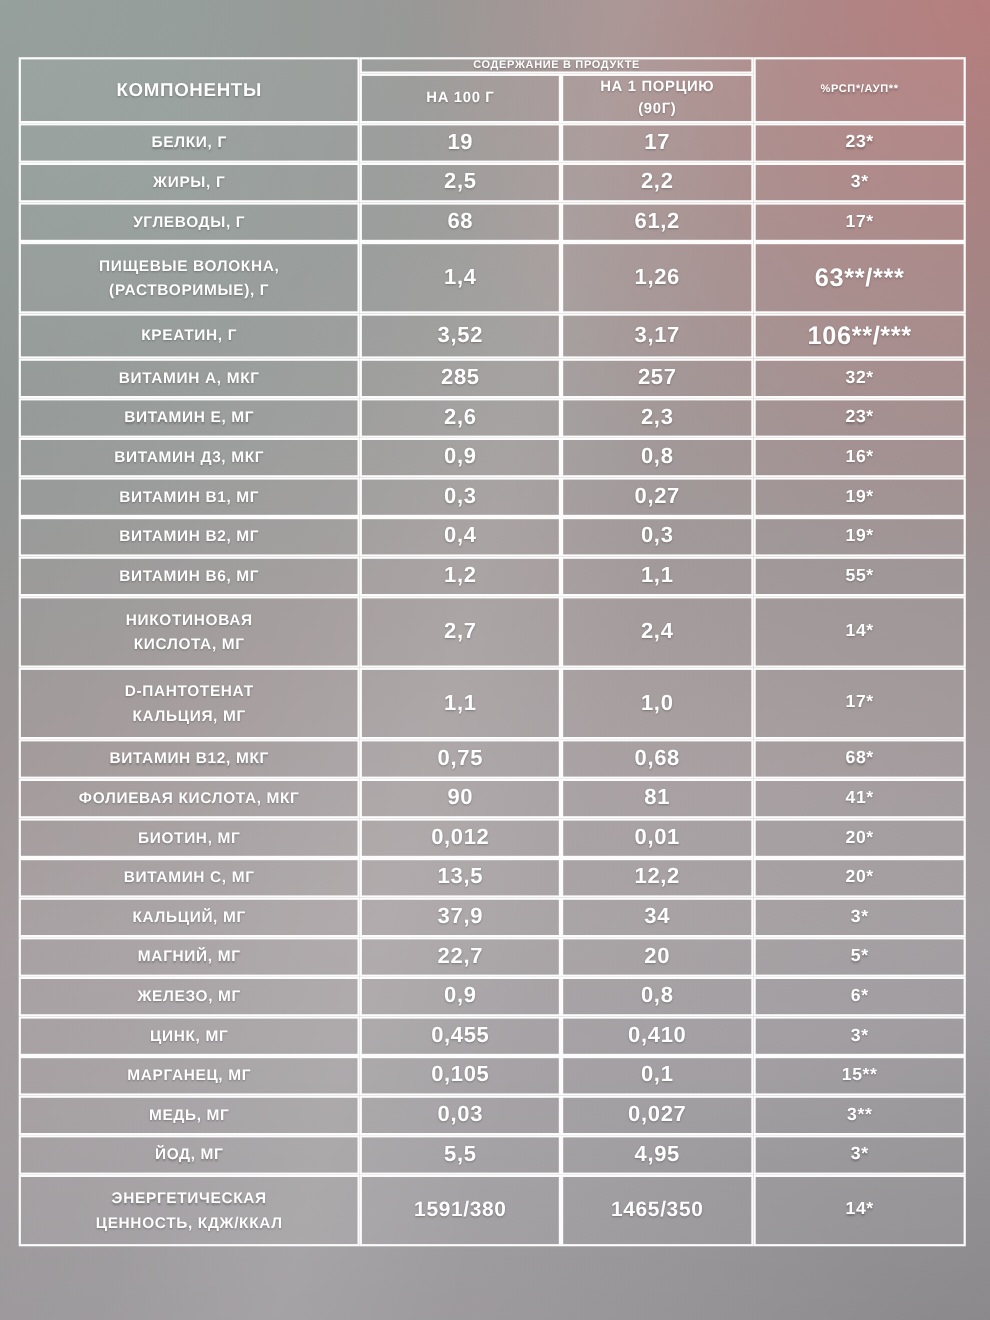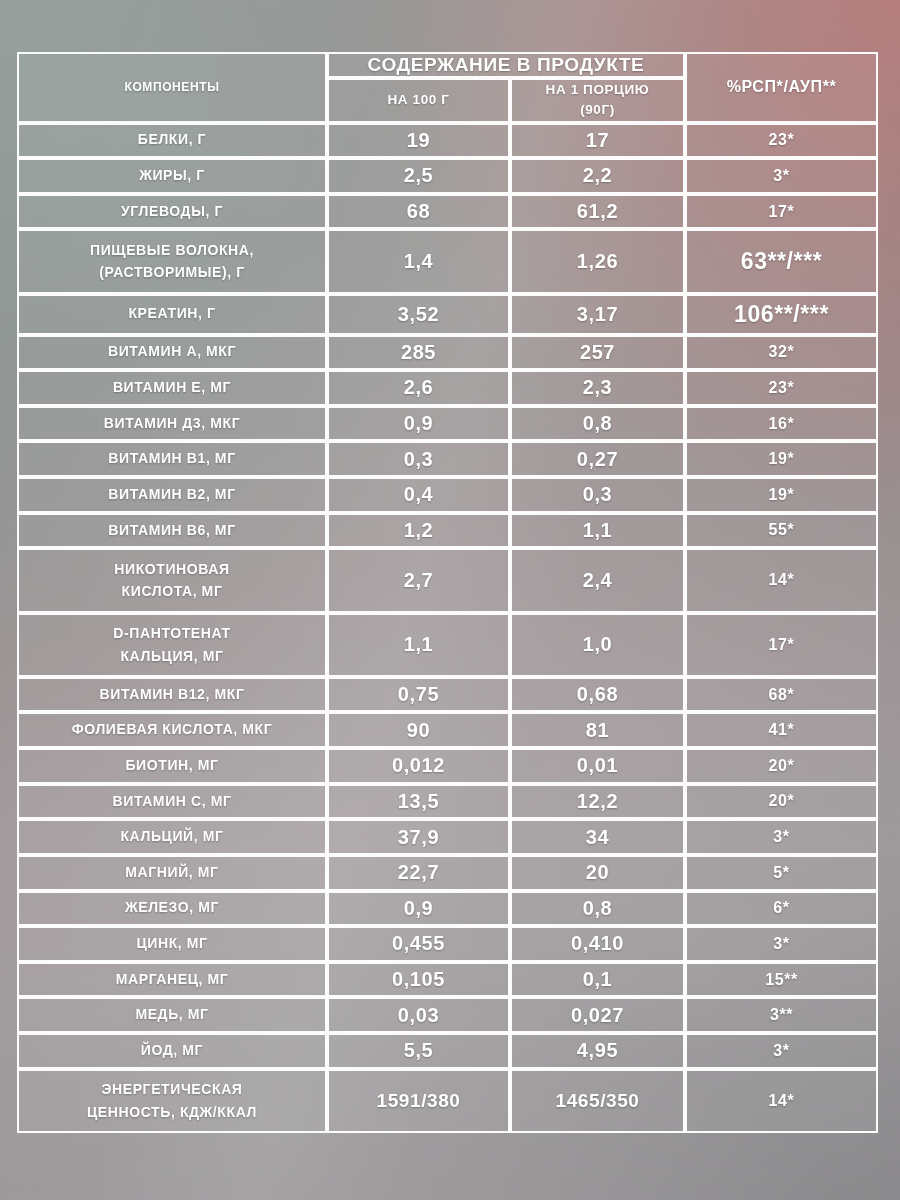--- a/index.html
+++ b/index.html
@@ -46,23 +46,23 @@
     background:rgba(255,255,255,0.055);
     text-shadow:0 1px 2px rgba(0,0,0,0.28);
     box-sizing:border-box;
   }
   
   col.c-name{width:310px;}
   col.c-100{width:183px;}
   col.c-portion{width:175px;}
   col.c-rsp{width:193px;}
 
-  th.h-components{font-size:12px;letter-spacing:1.6px;}
-  th.h-content{font-size:19px;letter-spacing:1.4px;}
-  th.h-rsp{font-size:16px;letter-spacing:1.1px;}
+  th.h-components{font-size:17px;letter-spacing:1.6px;}
+  th.h-content{font-size:10px;letter-spacing:1.4px;}
+  th.h-rsp{font-size:10px;letter-spacing:1.1px;}
   th.h-sub{font-size:13.5px;letter-spacing:1.2px;line-height:1.5;}
 
   td.name{font-size:14px;letter-spacing:0.9px;line-height:1.55;}
   td.val{font-size:20px;letter-spacing:0.4px;font-weight:700;}
   td.rsp{font-size:16px;letter-spacing:0.4px;font-weight:700;}
   td.val.small,td.rsp.small{font-size:23px;}
   td.name.two-line{line-height:1.6;}
   tr.energy td.name{font-size:14px;line-height:1.6;}
   tr.energy td.val{font-size:19px;}
 </style>

